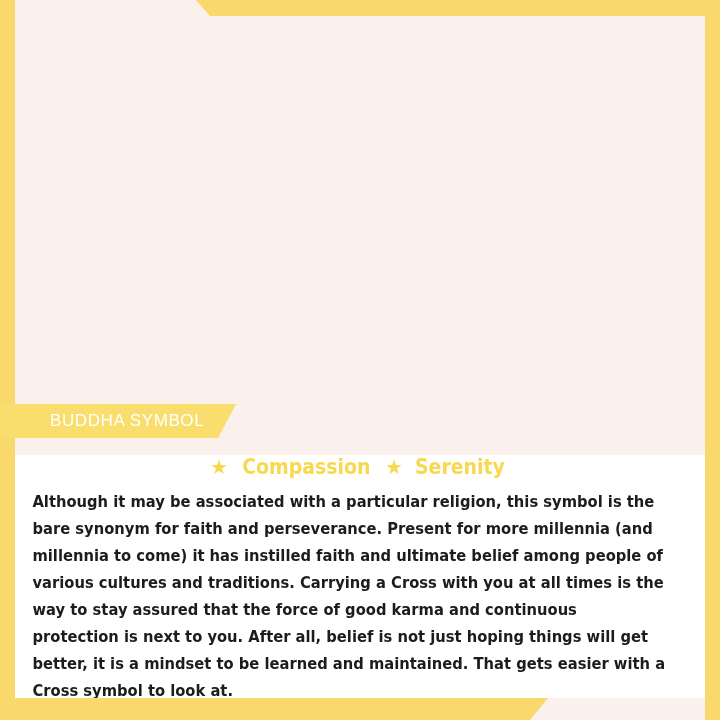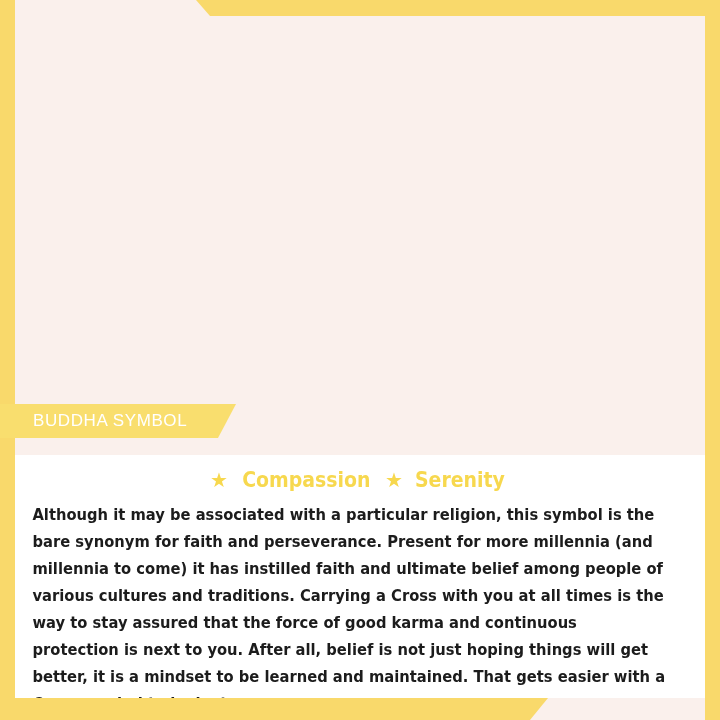--- a/index.html
+++ b/index.html
@@ -123,41 +123,40 @@
     top: 404px;
     width: 236px;
     height: 34px;
     background: #F9DE6E;
     clip-path: polygon(0 0, 236px 0, 218px 34px, 0 34px);
     display: flex;
     align-items: center;
     z-index: 5;
   }
   .symbol-tag-label {
-    margin-left: 33px;
+    margin-left: 50px;
     color: #FFFFFF;
     font-size: 17px;
     letter-spacing: 0.6px;
     font-weight: 400;
     font-family: "Liberation Sans", sans-serif;
   }
 
   
   .text-panel {
     position: absolute;
     left: 15px;
     top: 455px;
     width: 690px;
     height: 243px;
     background: #FFFFFF;
     z-index: 2;
   }
   .subheading {
     margin: 0;
-    padding-top: 13px;
     text-align: center;
     font-family: "DejaVu Sans", sans-serif;
     font-weight: bold;
     font-size: 21px;
     color: #F7D84E;
     letter-spacing: 0px;
     white-space: nowrap;
   }
   .subheading .star {
     color: #F7D84E;

